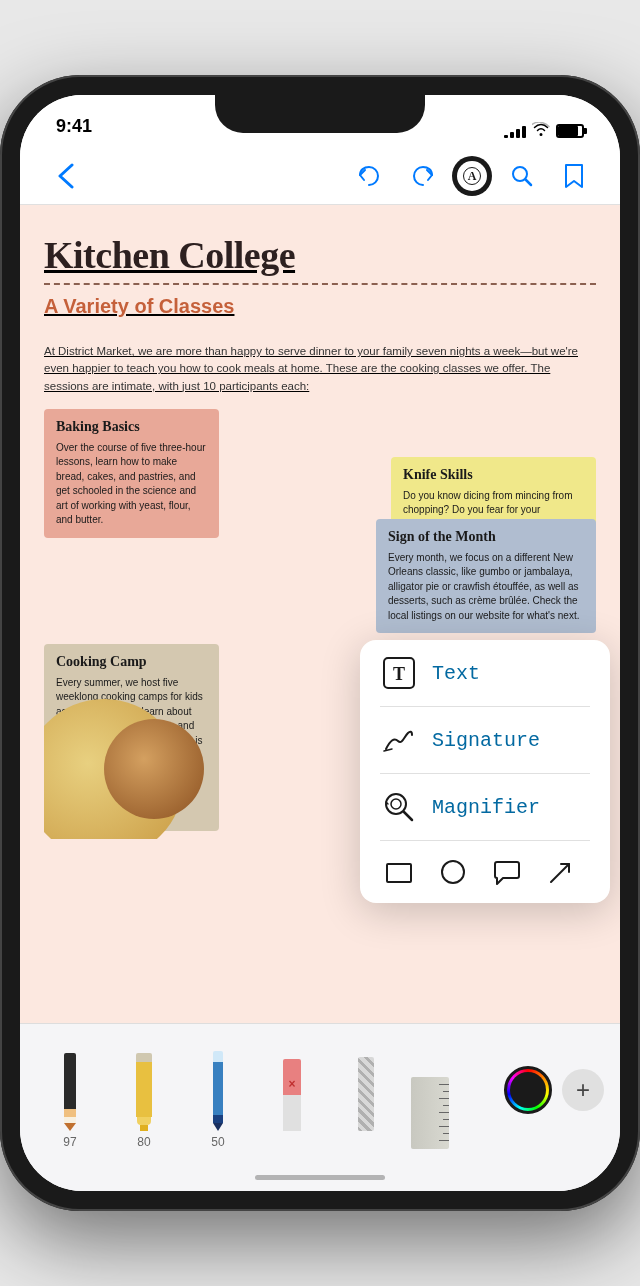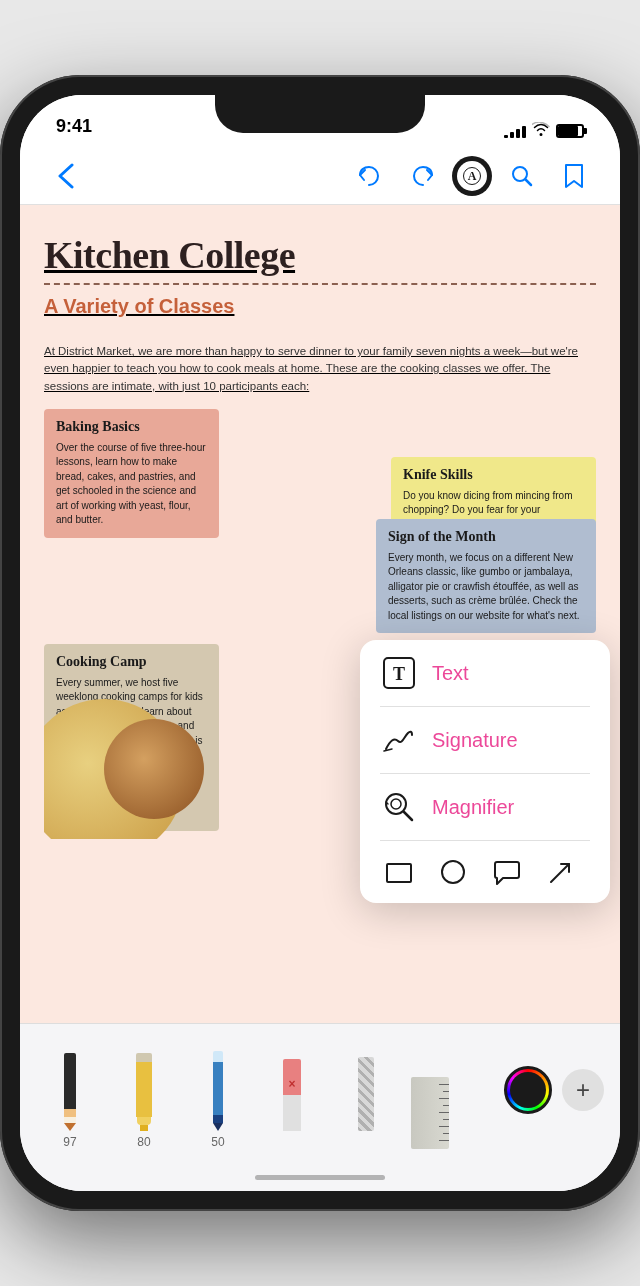--- a/index.html
+++ b/index.html
@@ -316,22 +316,23 @@
       height: 38px;
       display: flex;
       align-items: center;
       justify-content: center;
       font-size: 26px;
       color: #1a1a1a;
       flex-shrink: 0;
     }
     .popup-item-label {
       font-size: 20px;
-      color: #ec4899;
+      color: #0369a1;
       font-weight: 400;
+      font-family: Liberation Mono, monospace;
     }
     .popup-divider {
       height: 1px;
       background: #e0e0e0;
       margin: 4px 20px;
     }
     .popup-shapes {
       display: flex;
       align-items: center;
       padding: 8px 20px;

